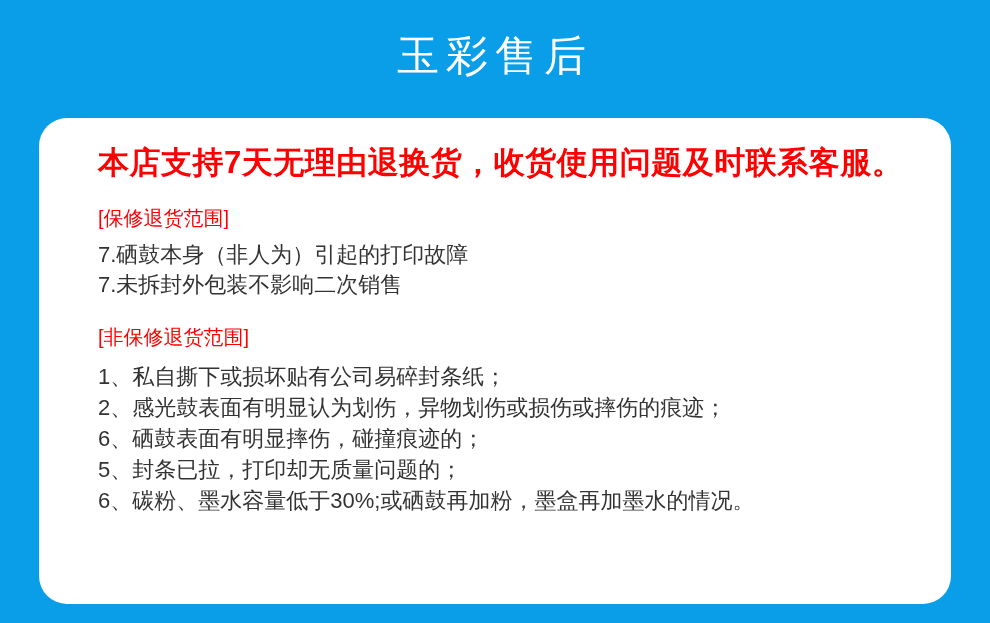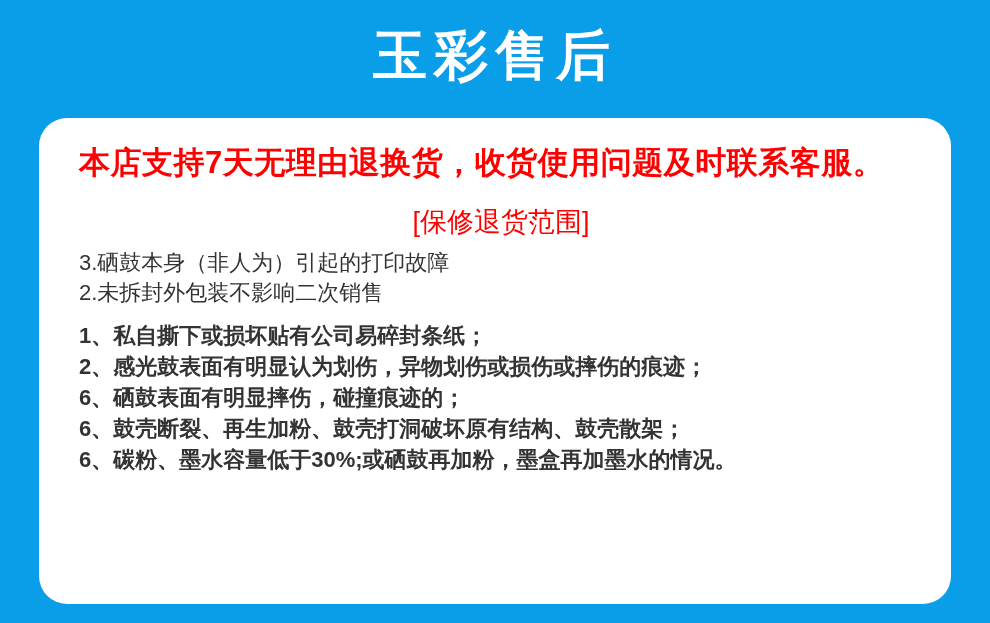--- a/index.html
+++ b/index.html
@@ -20,86 +20,85 @@
   }
   .banner {
     height: 118px;
     display: flex;
     align-items: center;
     justify-content: center;
   }
   .page-title {
     margin: 16px;
     color: var(--title, #FFFFFF);
-    font-size: 54px;
-    font-weight: bold;
+    font-size: 42px;
+    font-weight: normal;
     letter-spacing: 7px;
     padding-bottom: 6px;
   }
   .card {
     width: 912px;
     height: 486px;
     margin: 0 auto;
     background: var(--card, #FFFFFF);
     border-radius: 28px;
-    padding: 26px 28px 0 40px;
+    padding: 26px 28px 0 59px;
   }
   .headline {
     margin: 0;
     color: var(--accent, #FF0000);
     font-size: 31px;
     font-weight: bold;
     line-height: 1.2;
     white-space: nowrap;
     letter-spacing: 0.5px;
   }
   .sec-heading {
     margin: 26px 0 0 0;
     color: var(--accent, #FF0000);
-    font-size: 27px;
+    font-size: 20px;
     font-weight: normal;
     line-height: 1.15;
-    text-align: center;
   }
   .plain-list {
     list-style: none;
     margin: 10px 0 0 0;
     padding: 0;
     color: var(--body, #333333);
     font-size: 22px;
     line-height: 30px;
   }
   .plain-list.numbered {
     margin-top: 12px;
     line-height: 31px;
-    font-weight: bold;
   }
 </style>
 </head>
 <body>
 
 <div class="page">
   <header class="banner">
     <h1 class="page-title">玉彩售后</h1>
   </header>
 
   <main class="card">
     <p class="headline">本店支持7天无理由退换货，收货使用问题及时联系客服。</p>
 
     <section>
       <h2 class="sec-heading">[保修退货范围]</h2>
       <ul class="plain-list">
-        <li>3.硒鼓本身（非人为）引起的打印故障</li>
-        <li>2.未拆封外包装不影响二次销售</li>
+        <li>7.硒鼓本身（非人为）引起的打印故障</li>
+        <li>7.未拆封外包装不影响二次销售</li>
       </ul>
     </section>
 
     <section>
+      <h2 class="sec-heading">[非保修退货范围]</h2>
       <ul class="plain-list numbered">
         <li>1、私自撕下或损坏贴有公司易碎封条纸；</li>
         <li>2、感光鼓表面有明显认为划伤，异物划伤或损伤或摔伤的痕迹；</li>
         <li>6、硒鼓表面有明显摔伤，碰撞痕迹的；</li>
-        <li>6、鼓壳断裂、再生加粉、鼓壳打洞破坏原有结构、鼓壳散架；</li>
+        <li>5、封条已拉，打印却无质量问题的；</li>
         <li>6、碳粉、墨水容量低于30%;或硒鼓再加粉，墨盒再加墨水的情况。</li>
       </ul>
     </section>
   </main>
 </div>
 
 </body></html>

